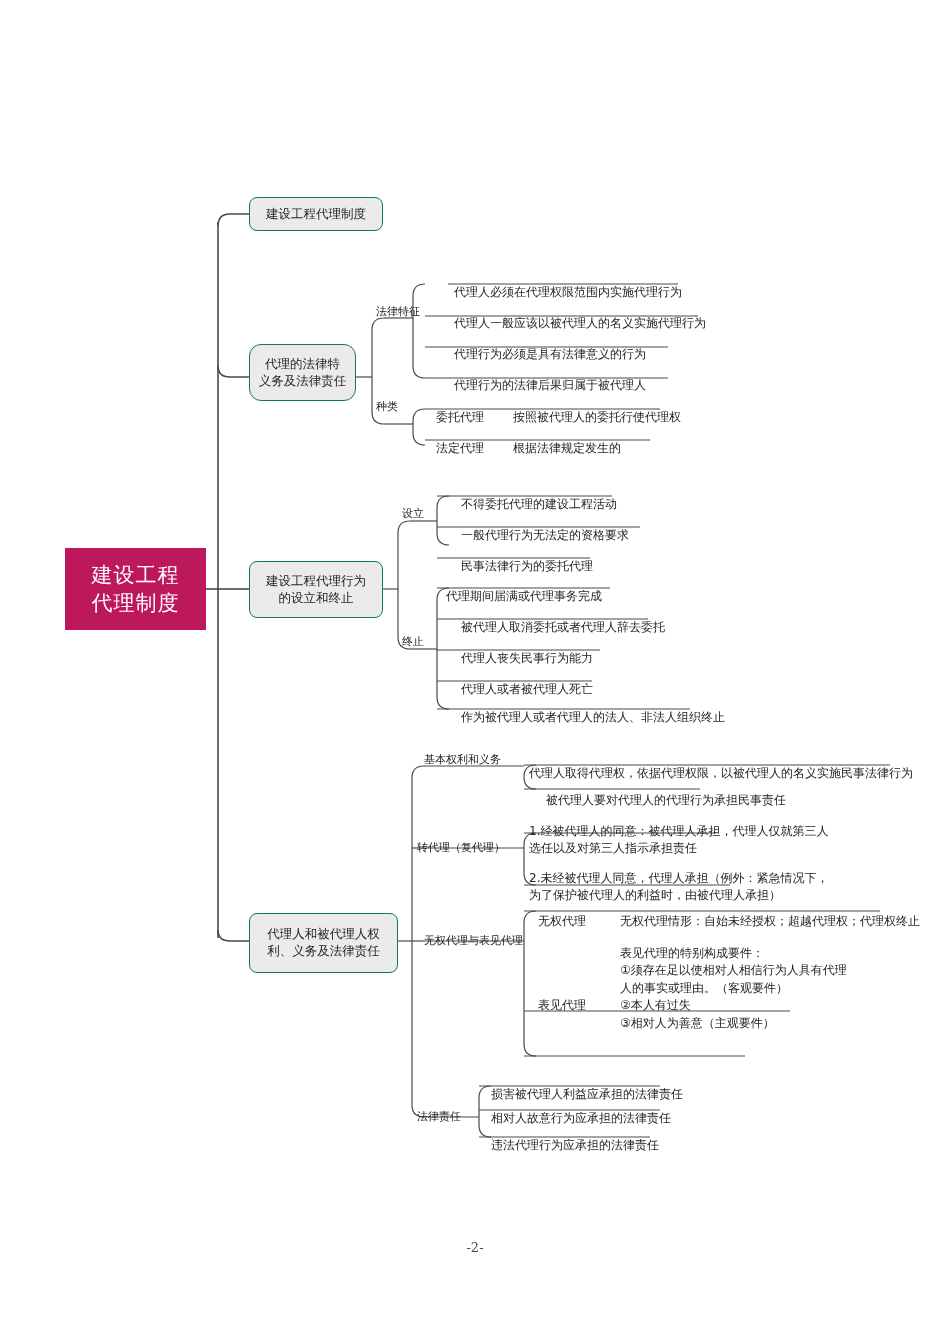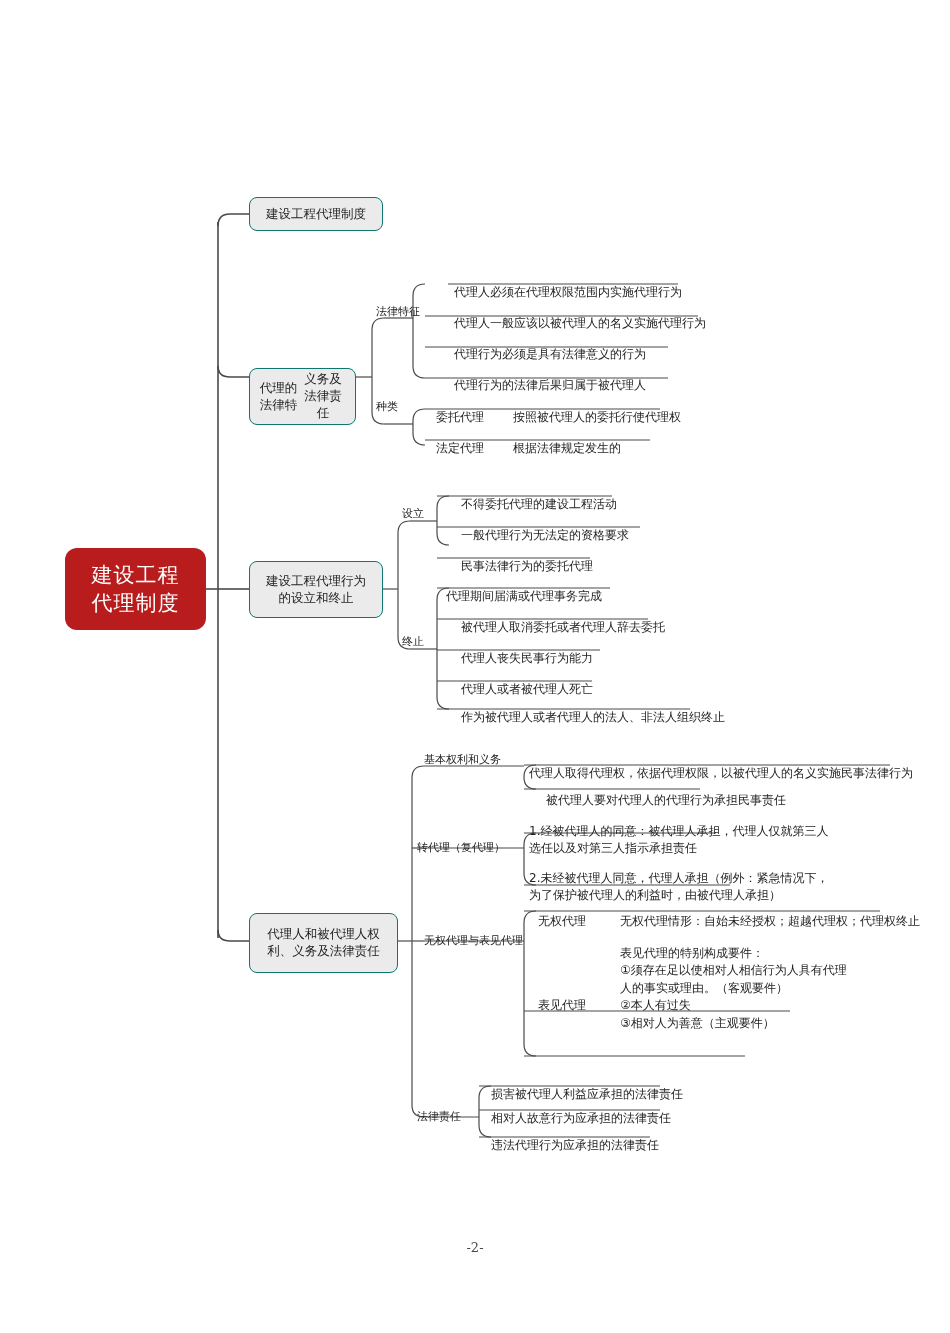--- a/index.html
+++ b/index.html
@@ -32,23 +32,23 @@
   .node{
     position:absolute;
     box-sizing:border-box;
     display:flex;
     align-items:center;
     justify-content:center;
     text-align:center;
     line-height:1.35;
   }
   .root{
-    background:#b91c1c;
+    background:#be185d;
     color:#ffffff;
-    border-radius:12px;
+    border-radius:0;
     font-size:21px;
     letter-spacing:1px;
     padding:8px 6px;
     box-shadow:none;
   }
   .boxnode{
     background:#ebebeb;
     border:1px solid #0f766e;
     border-radius:8px;
     font-size:12.5px;
@@ -176,21 +176,21 @@
 
   <div class="node root" style="left:65px;top:548px;width:141px;height:82px;flex-direction:column;">
     <span>建设工程</span>
     <span>代理制度</span>
   </div>
 
   <div class="node boxnode" style="left:249px;top:197px;width:134px;height:34px;">
     <span>建设工程代理制度</span>
   </div>
 
-  <div class="node boxnode" style="left:249px;top:368px;width:107px;height:57px;flex-direction:row;">
+  <div class="node boxnode" style="left:249px;top:344px;width:107px;height:57px;flex-direction:column;border-radius:12px;">
     <span>代理的法律特</span>
     <span>义务及法律责任</span>
   </div>
 
   <div class="node boxnode" style="left:249px;top:561px;width:134px;height:57px;flex-direction:column;">
     <span>建设工程代理行为</span>
     <span>的设立和终止</span>
   </div>
 
   <div class="node boxnode" style="left:249px;top:913px;width:149px;height:60px;flex-direction:column;">

